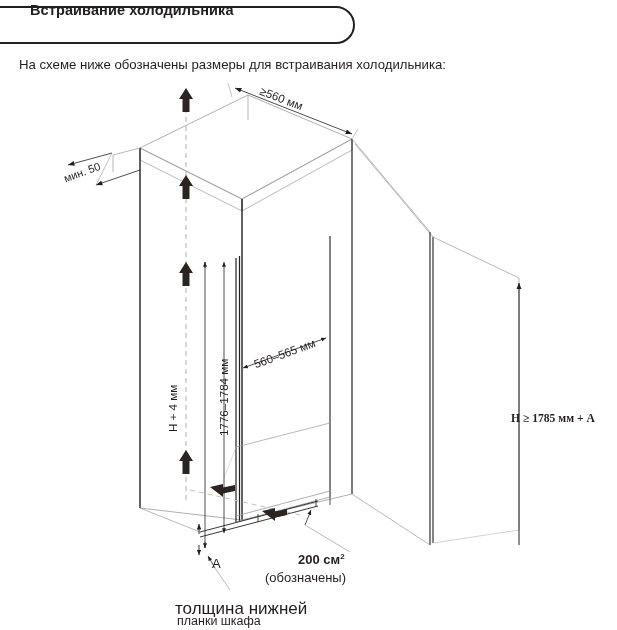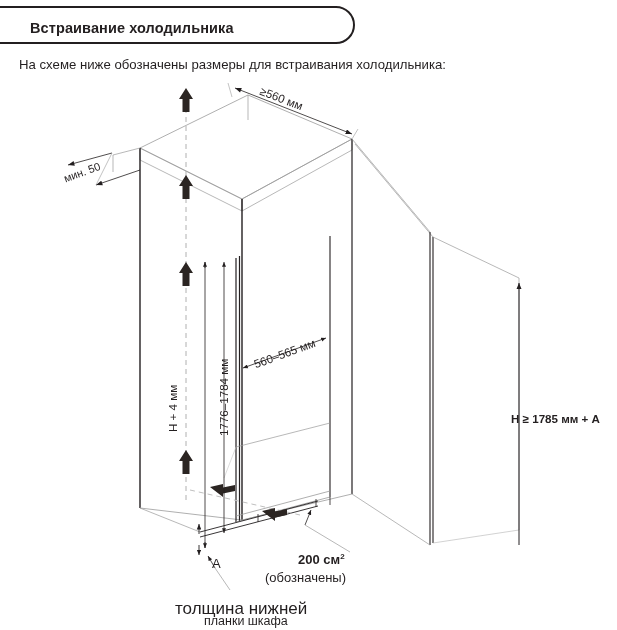--- a/index.html
+++ b/index.html
@@ -24,21 +24,21 @@
     width: 385px;
     height: 38px;
     border: 2px solid #231f20;
     border-radius: 19px;
     box-sizing: border-box;
     background: #ffffff;
   }
   #header-title {
     position: absolute;
     left: 30px;
-    top: 20px;
+    top: 2px;
     font-size: 14.5px;
     font-weight: bold;
     letter-spacing: 0.1px;
     color: #231f20;
     white-space: nowrap;
   }
 
   
   #subtitle {
     position: absolute;
@@ -59,21 +59,21 @@
   }
 
   .lbl {
     position: absolute;
     font-size: 11.6px;
     color: #231f20;
     white-space: nowrap;
     line-height: 1.25;
   }
   .lbl-sm { font-size: 11px; }
-  .lbl-bold { font-weight: bold; }
+  .lbl-bold { font-weight: bold; font-family: Liberation Serif, serif; }
   .sup { font-size: 8px; vertical-align: super; }
 </style>
 </head>
 <body>
 
 <div id="header-pill"></div>
 <div id="header-title">Встраивание холодильника</div>
 
 <div id="subtitle">На схеме ниже обозначены размеры для встраивания холодильника:</div>
 
@@ -233,13 +233,13 @@
 <div class="lbl lbl-bold" style="left:511px; top:412px;">H ≥ 1785 мм + A</div>
 
 <div class="lbl" style="left:212px; top:556px; font-size:13px;">A</div>
 
 <div class="lbl" style="left:298px; top:552px; font-size:13px;font-weight:bold;"><span>200 см</span><span class="sup">2</span></div>
 
 <div class="lbl" style="left:265px; top:570px; font-size:13px;">(обозначены)</div>
 
 <div class="lbl" style="left:175px; top:598px; font-size:17px;">толщина нижней</div>
 
-<div class="lbl" style="left:204px; top:614px; font-size:12.5px;text-align:right;">планки шкафа</div>
+<div class="lbl" style="left:177px; top:614px; font-size:12.5px;text-align:right;">планки шкафа</div>
 
 </body></html>

